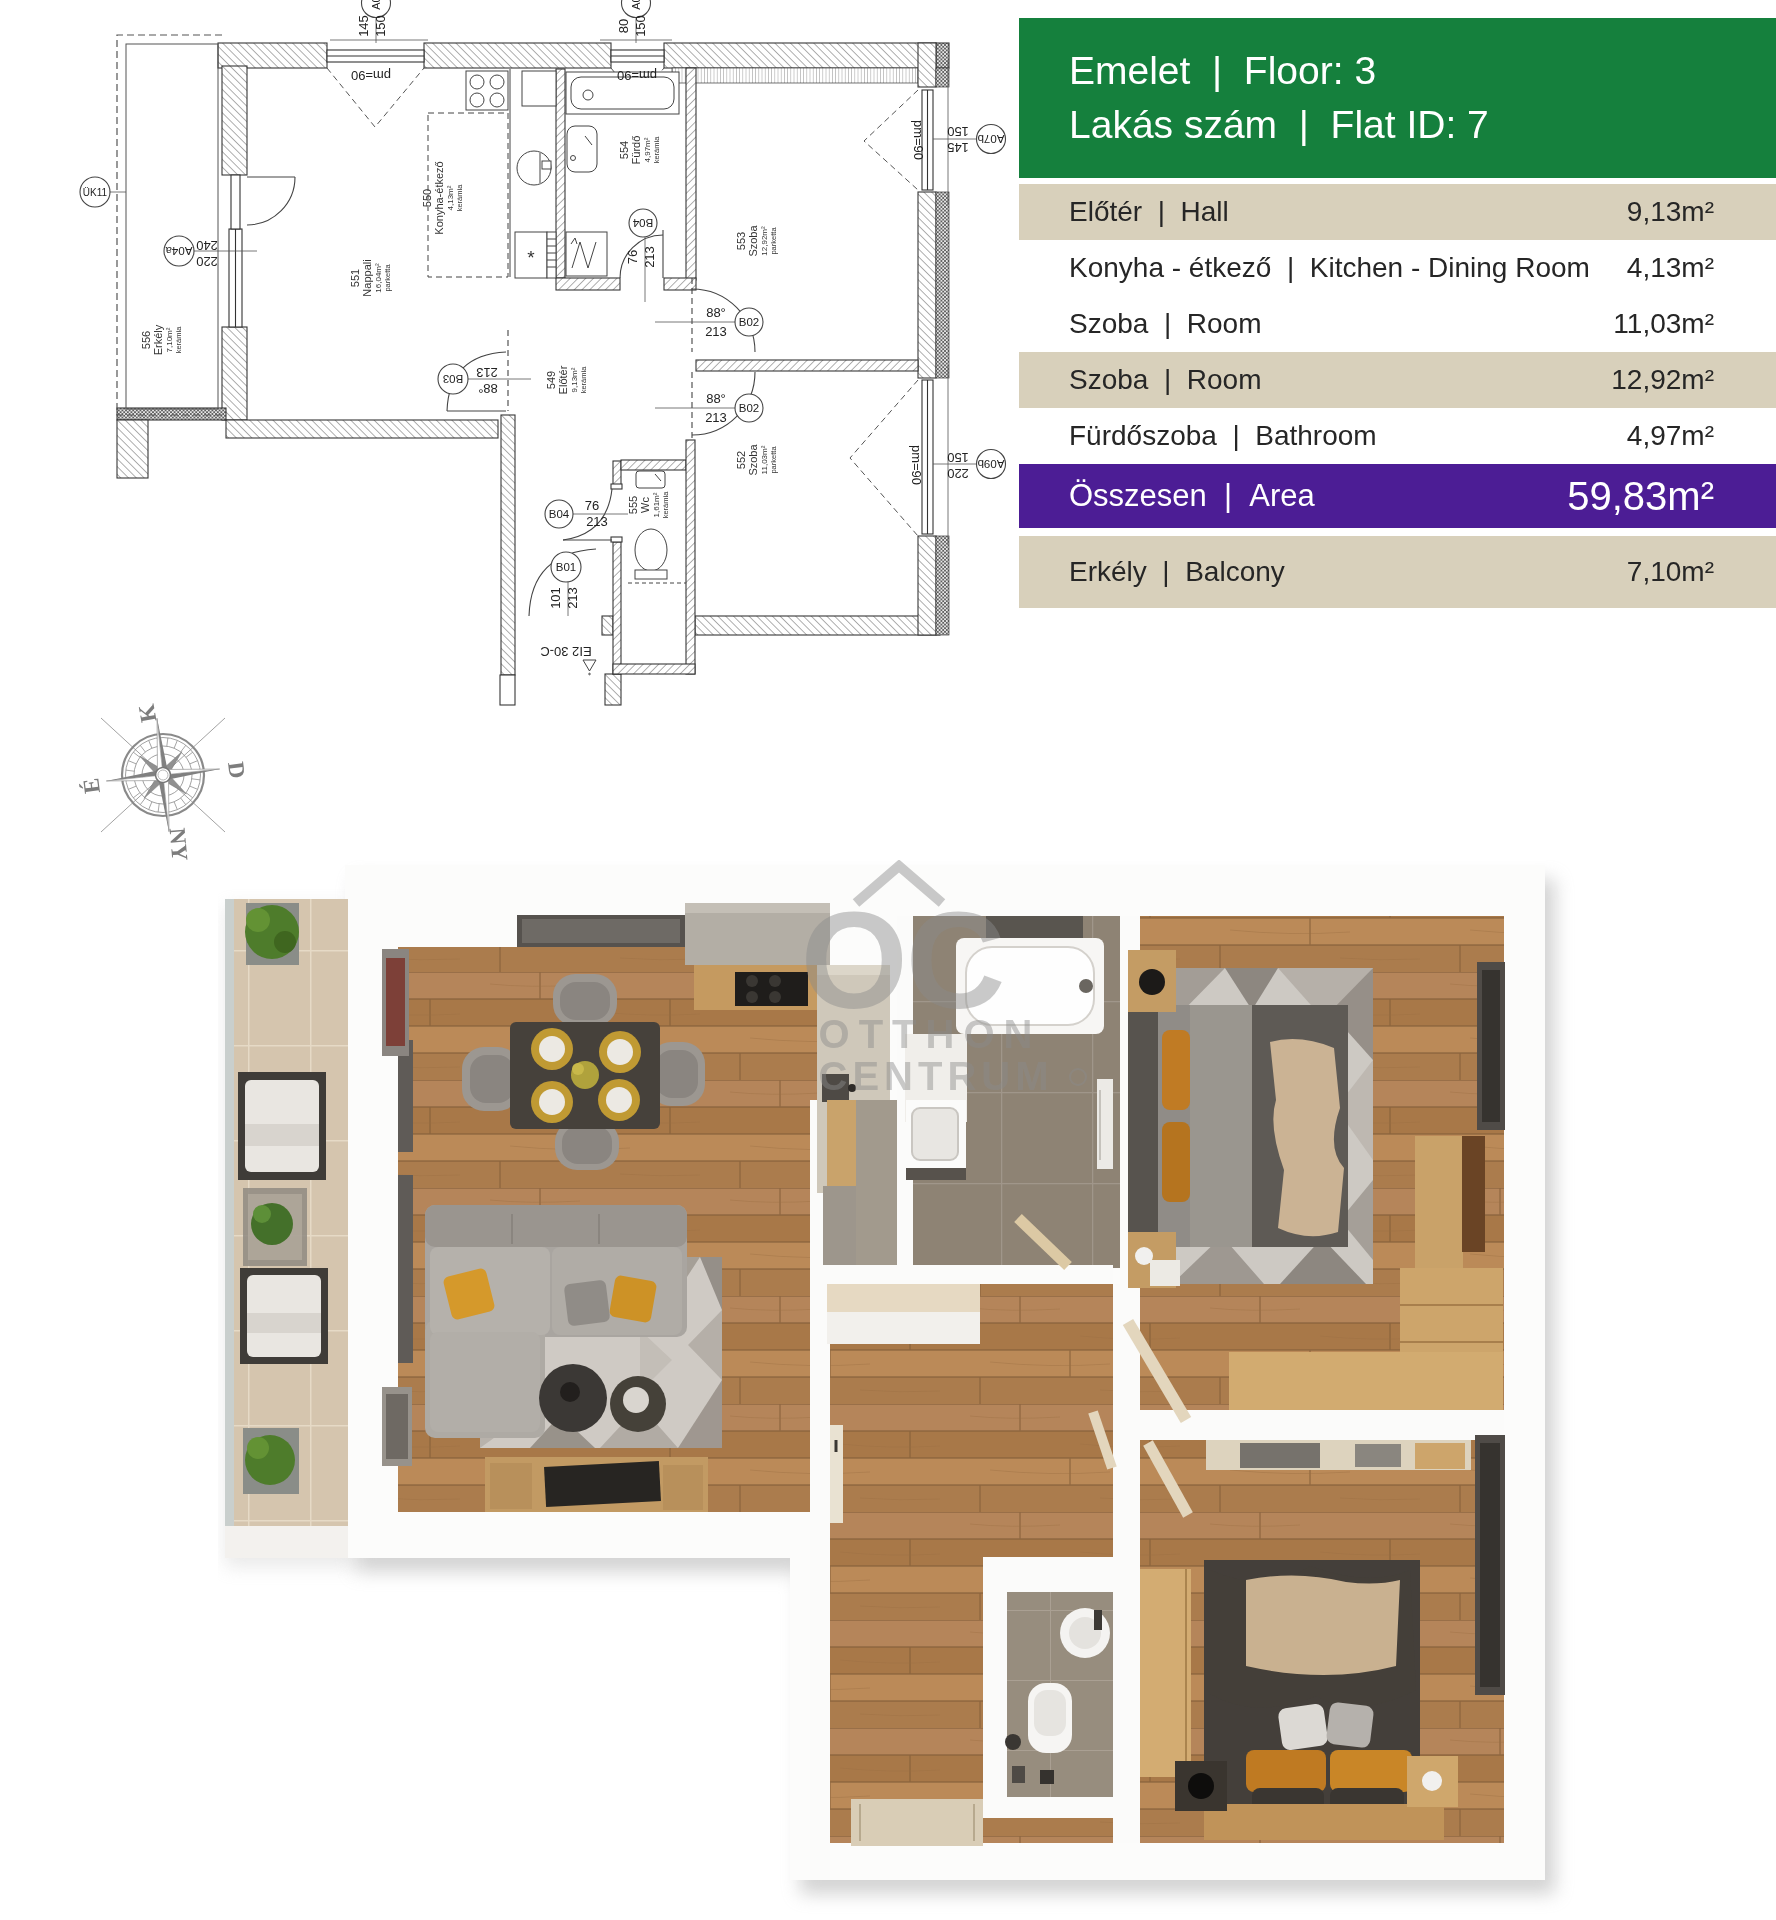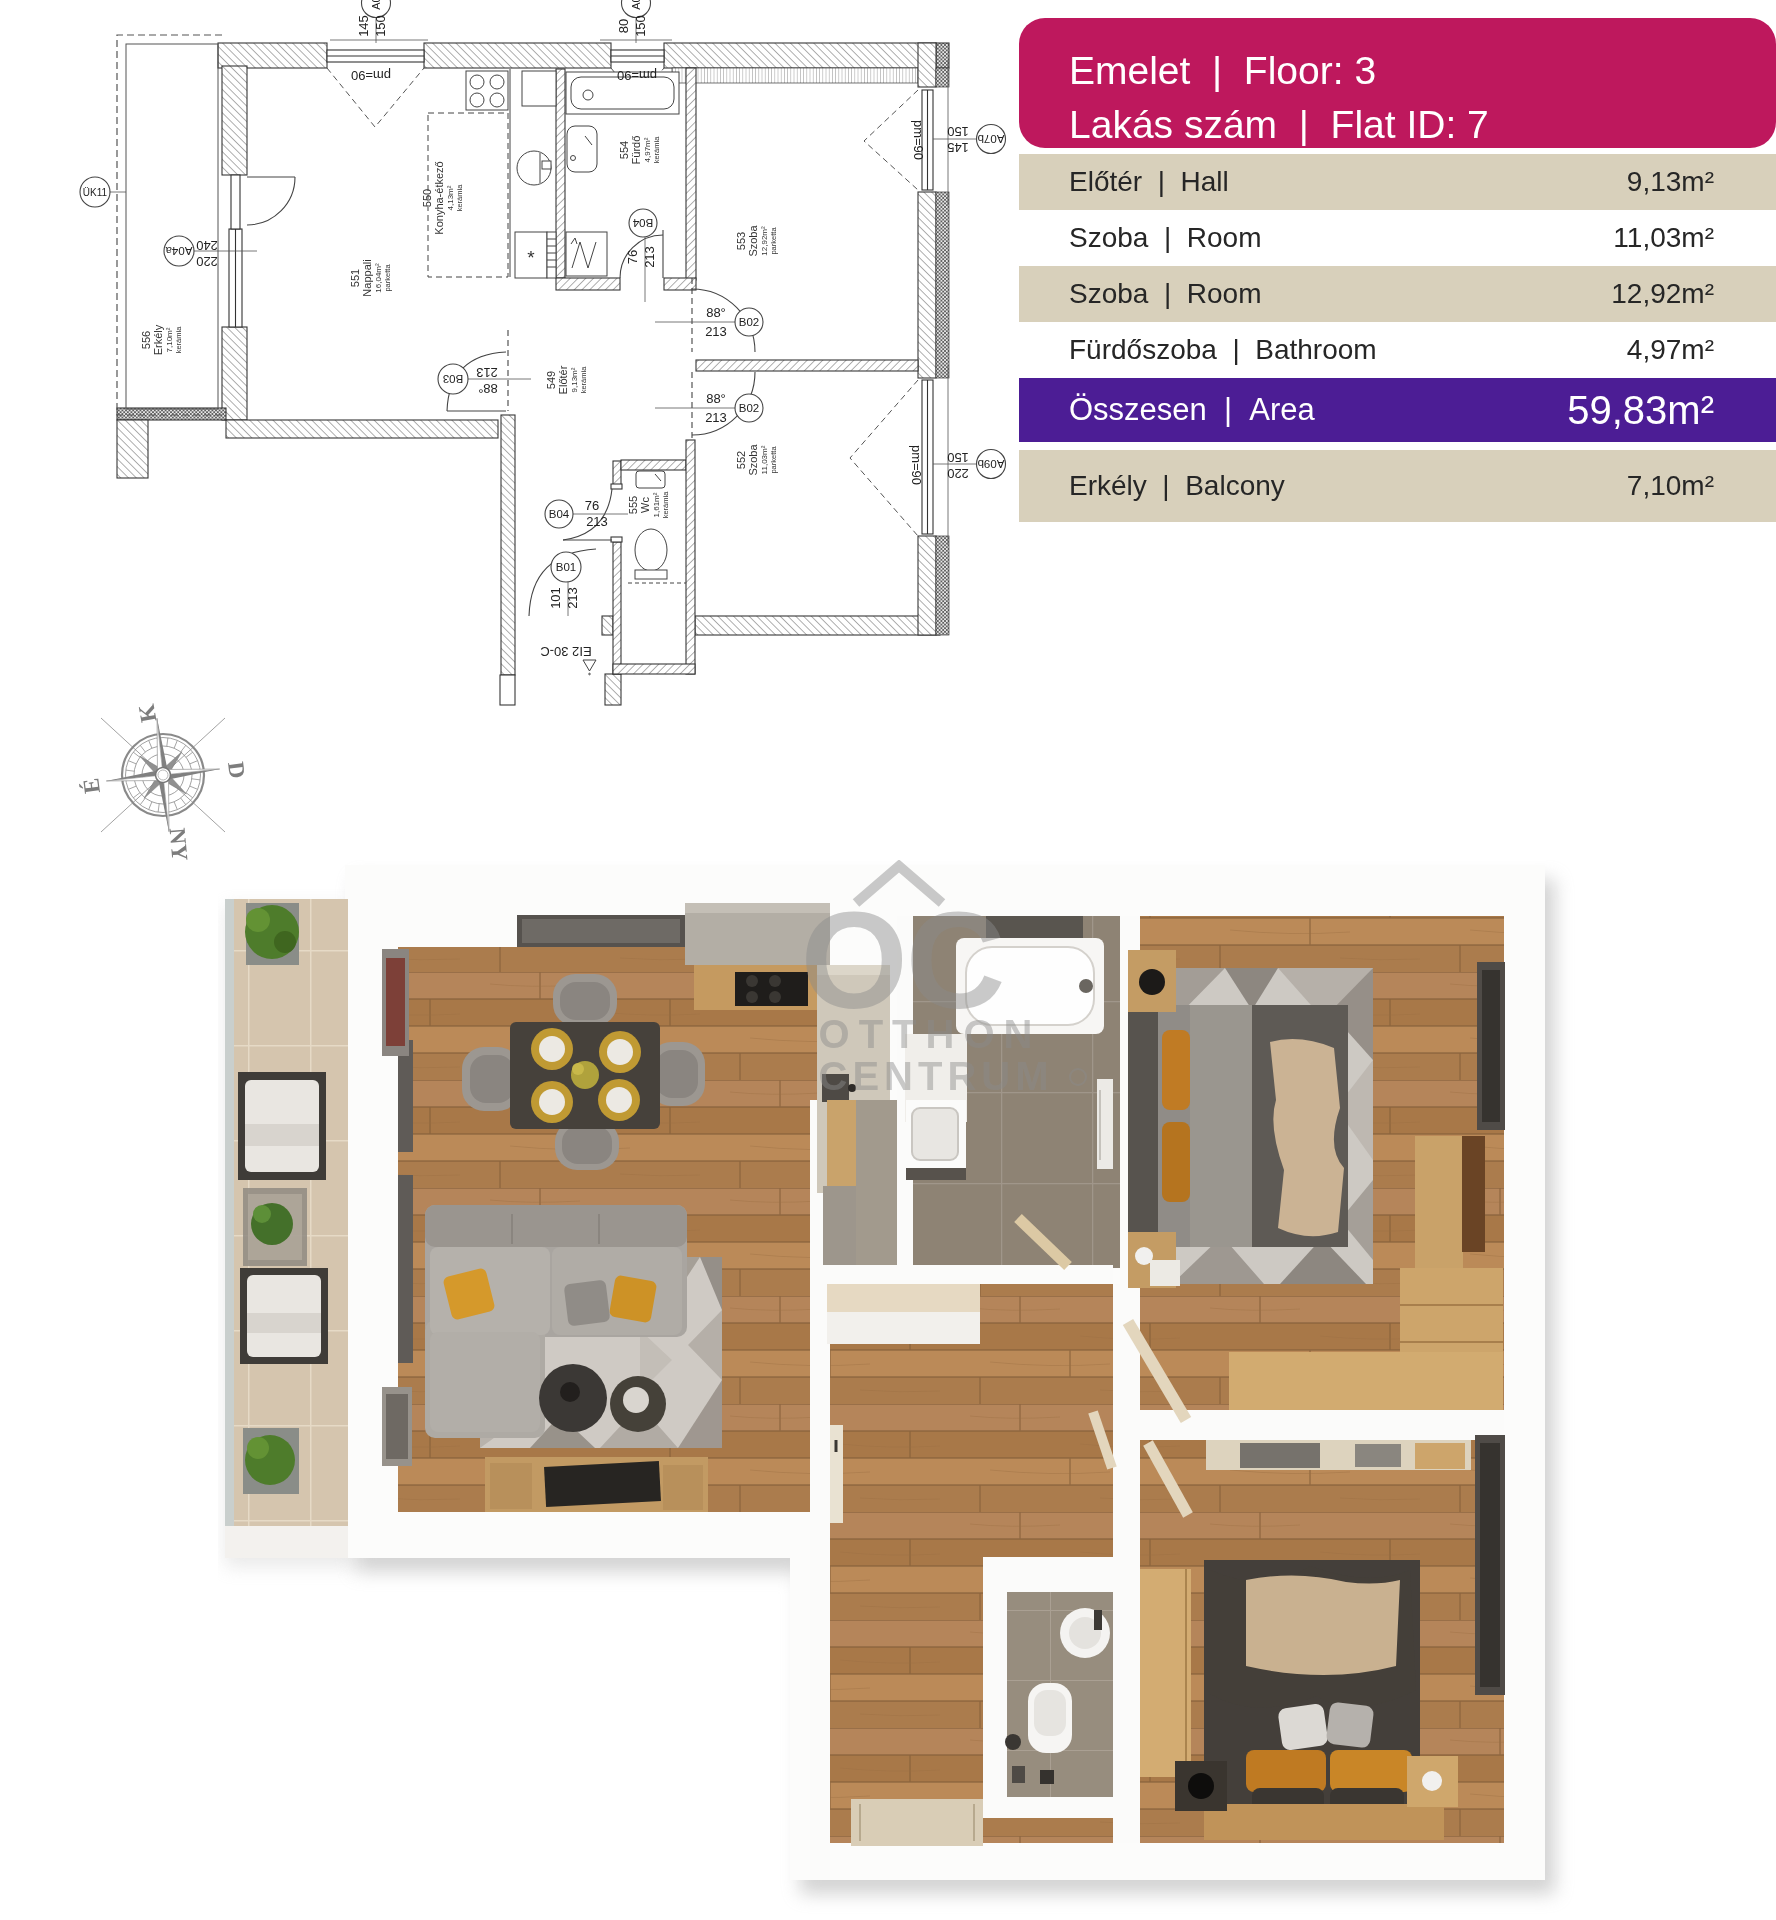--- a/index.html
+++ b/index.html
@@ -1,21 +1,21 @@
 <!DOCTYPE html>
 <html><head>
 <meta charset="utf-8">
 <style>
   html,body{margin:0;padding:0;background:#fff;}
   #page{position:relative;width:1776px;height:1920px;background:#fff;overflow:hidden;
         font-family:"Liberation Sans", sans-serif;}
   .abs{position:absolute;}
   
   #tbl{position:absolute;left:1019px;top:18px;width:757px;}
-  .thead{background:#be185d;color:#fff;height:130px;border-radius:26px;}
+  .thead{background:#15803d;color:#fff;height:160px;}
   .thead .t1{padding:26px 0 0 50px;font-size:39px;line-height:54px;color:#fff;}
   .row{position:relative;height:56px;font-size:28px;color:#262626;}
   .row .lab{position:absolute;left:50px;top:50%;transform:translateY(-50%);white-space:nowrap;}
   .row .val{position:absolute;right:62px;top:50%;transform:translateY(-50%);}
   .beige{background:#d8d0bb;}
   .gold{background:#4c1d95;color:#fff;height:64px;}
   .gold .lab{font-size:31px;}
   .gold .val{font-size:40px;}
   .erk{height:72px;}
 </style>
@@ -28,20 +28,24 @@
     <div class="thead">
         <div class="t1">Emelet&nbsp;&nbsp;|&nbsp;&nbsp;Floor: 3<br>Lakás szám&nbsp;&nbsp;|&nbsp;&nbsp;Flat ID: 7</div>
       </div>
     <div style="height:6px"></div>
 
     <div class="row beige">
         <span class="lab">Előtér&nbsp; | &nbsp;Hall</span>
         <span class="val">9,13m²</span>
       </div>
 
+    <div class="row">
+        <span class="lab">Konyha - étkező&nbsp; | &nbsp;Kitchen - Dining Room</span>
+        <span class="val">4,13m²</span>
+      </div>
 
 
     <div class="row">
         <span class="lab">Szoba&nbsp; | &nbsp;Room</span>
         <span class="val">11,03m²</span>
       </div>
 
     <div class="row beige">
         <span class="lab">Szoba&nbsp; | &nbsp;Room</span>
         <span class="val">12,92m²</span>

